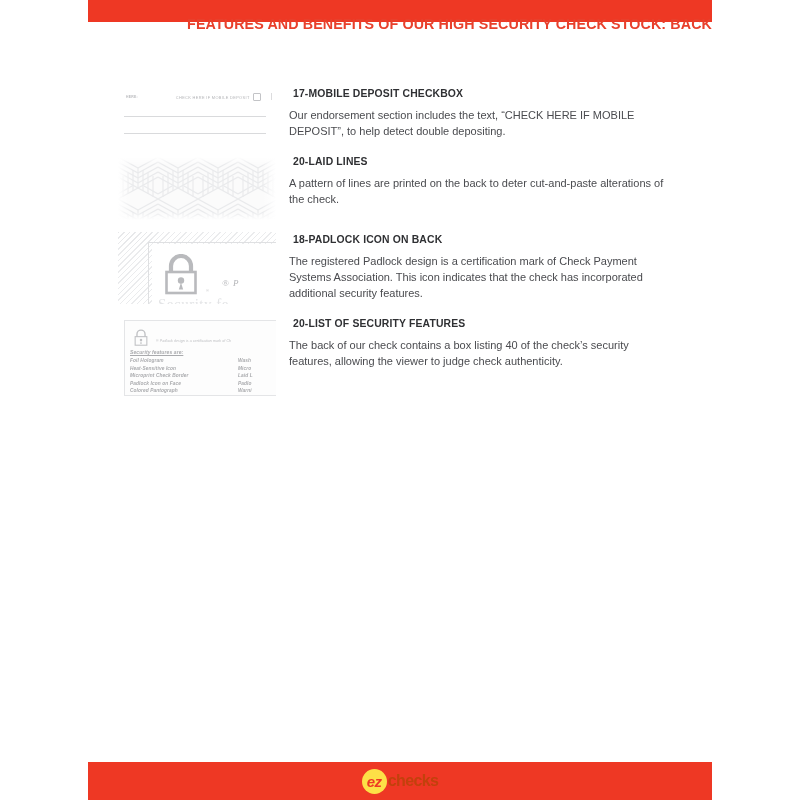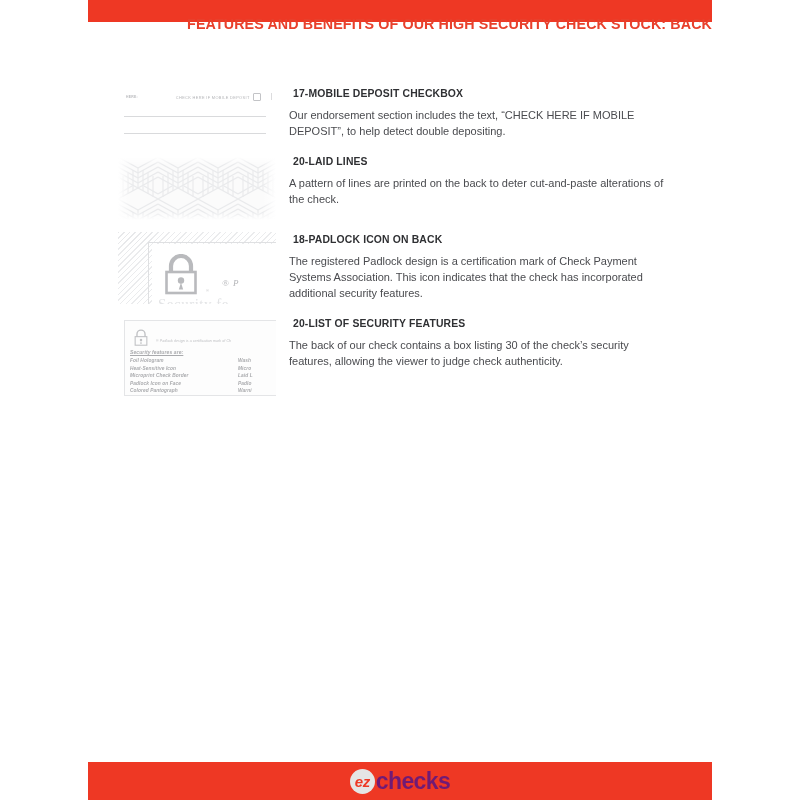--- a/index.html
+++ b/index.html
@@ -112,27 +112,27 @@
     line-height:7.6px;white-space:nowrap;letter-spacing:.1px;}
   .t-list ul.rightcol{left:120px;top:41px;overflow:hidden;width:38px;}
 
   
   .logo{
     position:absolute;top:762px;left:88px;width:624px;height:38px;
     display:flex;align-items:center;justify-content:center;
   }
   .logo .wrap{display:flex;align-items:center;}
   .logo .ez{
-    width:25px;height:25px;border-radius:50%;background:#e5e5e5;color:#ee3824;
+    width:25px;height:25px;border-radius:50%;background:#fde047;color:#ee3824;
     display:flex;align-items:center;justify-content:center;
     font-weight:bold;font-size:15px;font-style:italic;letter-spacing:-.5px;
     margin-right:1px;
   }
   .logo .word{
-    color:#701a75;font-weight:bold;font-size:23px;letter-spacing:-.6px;
+    color:#c2410c;font-weight:bold;font-size:16px;letter-spacing:-.6px;
   }
 </style>
 </head>
 <body>
 
 <div class="page">
 
   <div class="bar bar-top"></div>
 
   <div class="title">FEATURES AND BENEFITS OF OUR HIGH SECURITY CHECK STOCK: BACK</div>
@@ -228,21 +228,21 @@
 
     <div class="gap-lg"></div>
 
     <div class="sec-block">
       <p class="sec-head">18-PADLOCK ICON ON BACK</p>
       <p class="sec-body">The registered Padlock design is a certification mark of Check Payment Systems Association. This icon indicates that the check has incorporated additional security features.</p>
     </div>
 
     <div class="sec-block">
       <p class="sec-head">20-LIST OF SECURITY FEATURES</p>
-      <p class="sec-body last">The back of our check contains a box listing 30 of the check’s security features, allowing the viewer to judge check authenticity.</p>
+      <p class="sec-body last">The back of our check contains a box listing 40 of the check’s security features, allowing the viewer to judge check authenticity.</p>
     </div>
   </div>
 
   <div class="bar bar-bottom"></div>
 
   <div class="logo">
     <div class="wrap">
       <span class="ez">ez</span>
       <span class="word">checks</span>
     </div>

